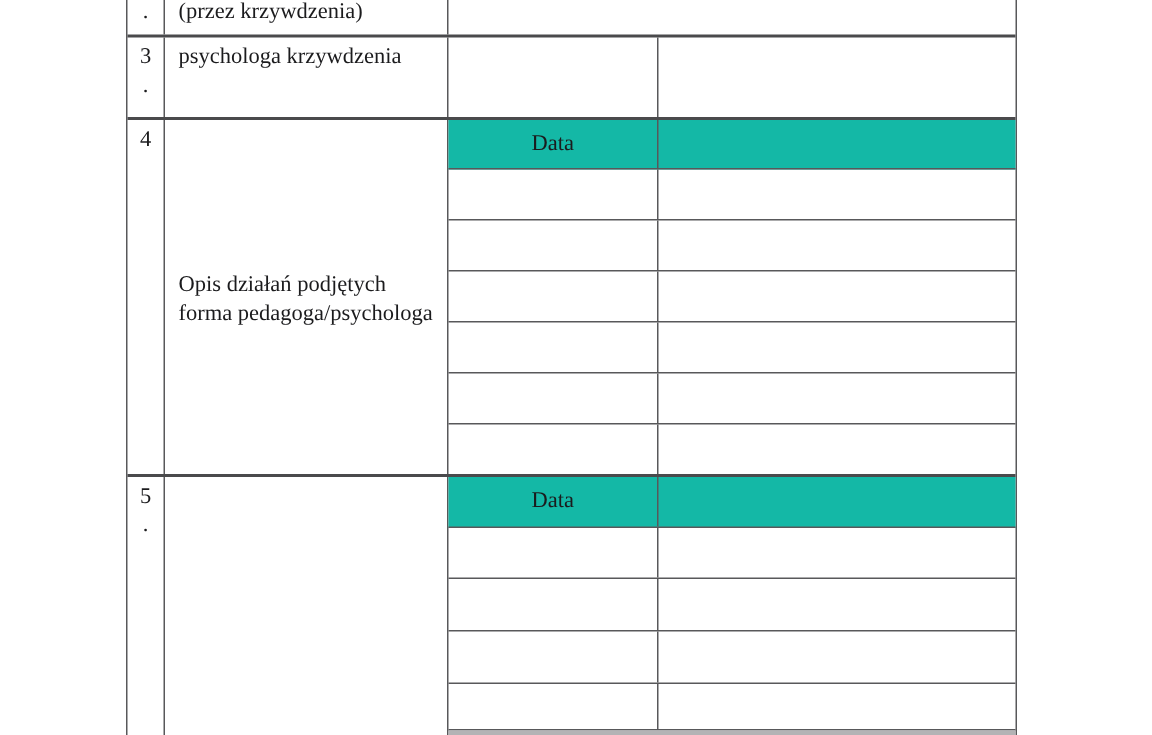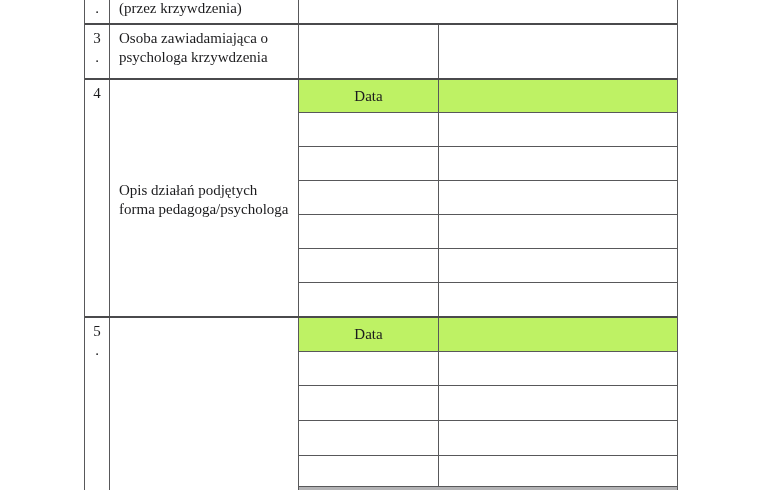--- a/index.html
+++ b/index.html
@@ -32,21 +32,21 @@
   .label {
     width:189px; flex:0 0 189px;
     border-right:1px solid #58585a;
     padding:4px 6px 0 9px;
   }
   .label.vcenter { display:flex; flex-direction:column; justify-content:center; padding-top:4px; }
   .sub { flex:1 1 auto; display:flex; flex-direction:column; }
   .subrow { display:flex; flex-direction:row; border-bottom:1px solid #58585a; }
   .subrow .c1 { width:140px; flex:0 0 140px; border-right:1px solid #58585a; }
   .subrow .c2 { flex:1 1 auto; }
-  .subhead { background:#bef264; text-align:right; }
+  .subhead { background:#14b8a6; text-align:right; }
   .subhead .c1, .subhead .c2 { display:flex; align-items:center; justify-content:center; }
   .grow { flex:1 1 auto; }
   .cutline { margin-top:-5px; }     
   .onecell { flex:1 1 auto; }
   .strip { height:3px; background:#b3b3b5; flex:0 0 3px; }
   .r2 { height:25px; flex:0 0 25px; }
   .r3 { height:55px; flex:0 0 55px; }
   .s4 { height:238px; flex:0 0 238px; }
   .s5 { flex:1 1 auto; }
   .h33 { height:33px; flex:0 0 33px; }
@@ -68,21 +68,20 @@
       </div>
       <div class="cell onecell"></div>
     </div>
 
     <div class="sec r3 bsec">
       <div class="cell num">
         <div>3</div>
         <div>.</div>
       </div>
       <div class="cell label">
-        <div>Osoba zawiadamiająca o</div>
         <div>psychologa krzywdzenia</div>
       </div>
       <div class="sub">
         <div class="subrow grow" style="border-bottom:none;">
           <div class="c1"></div>
           <div class="c2"></div>
         </div>
       </div>
     </div>
 

